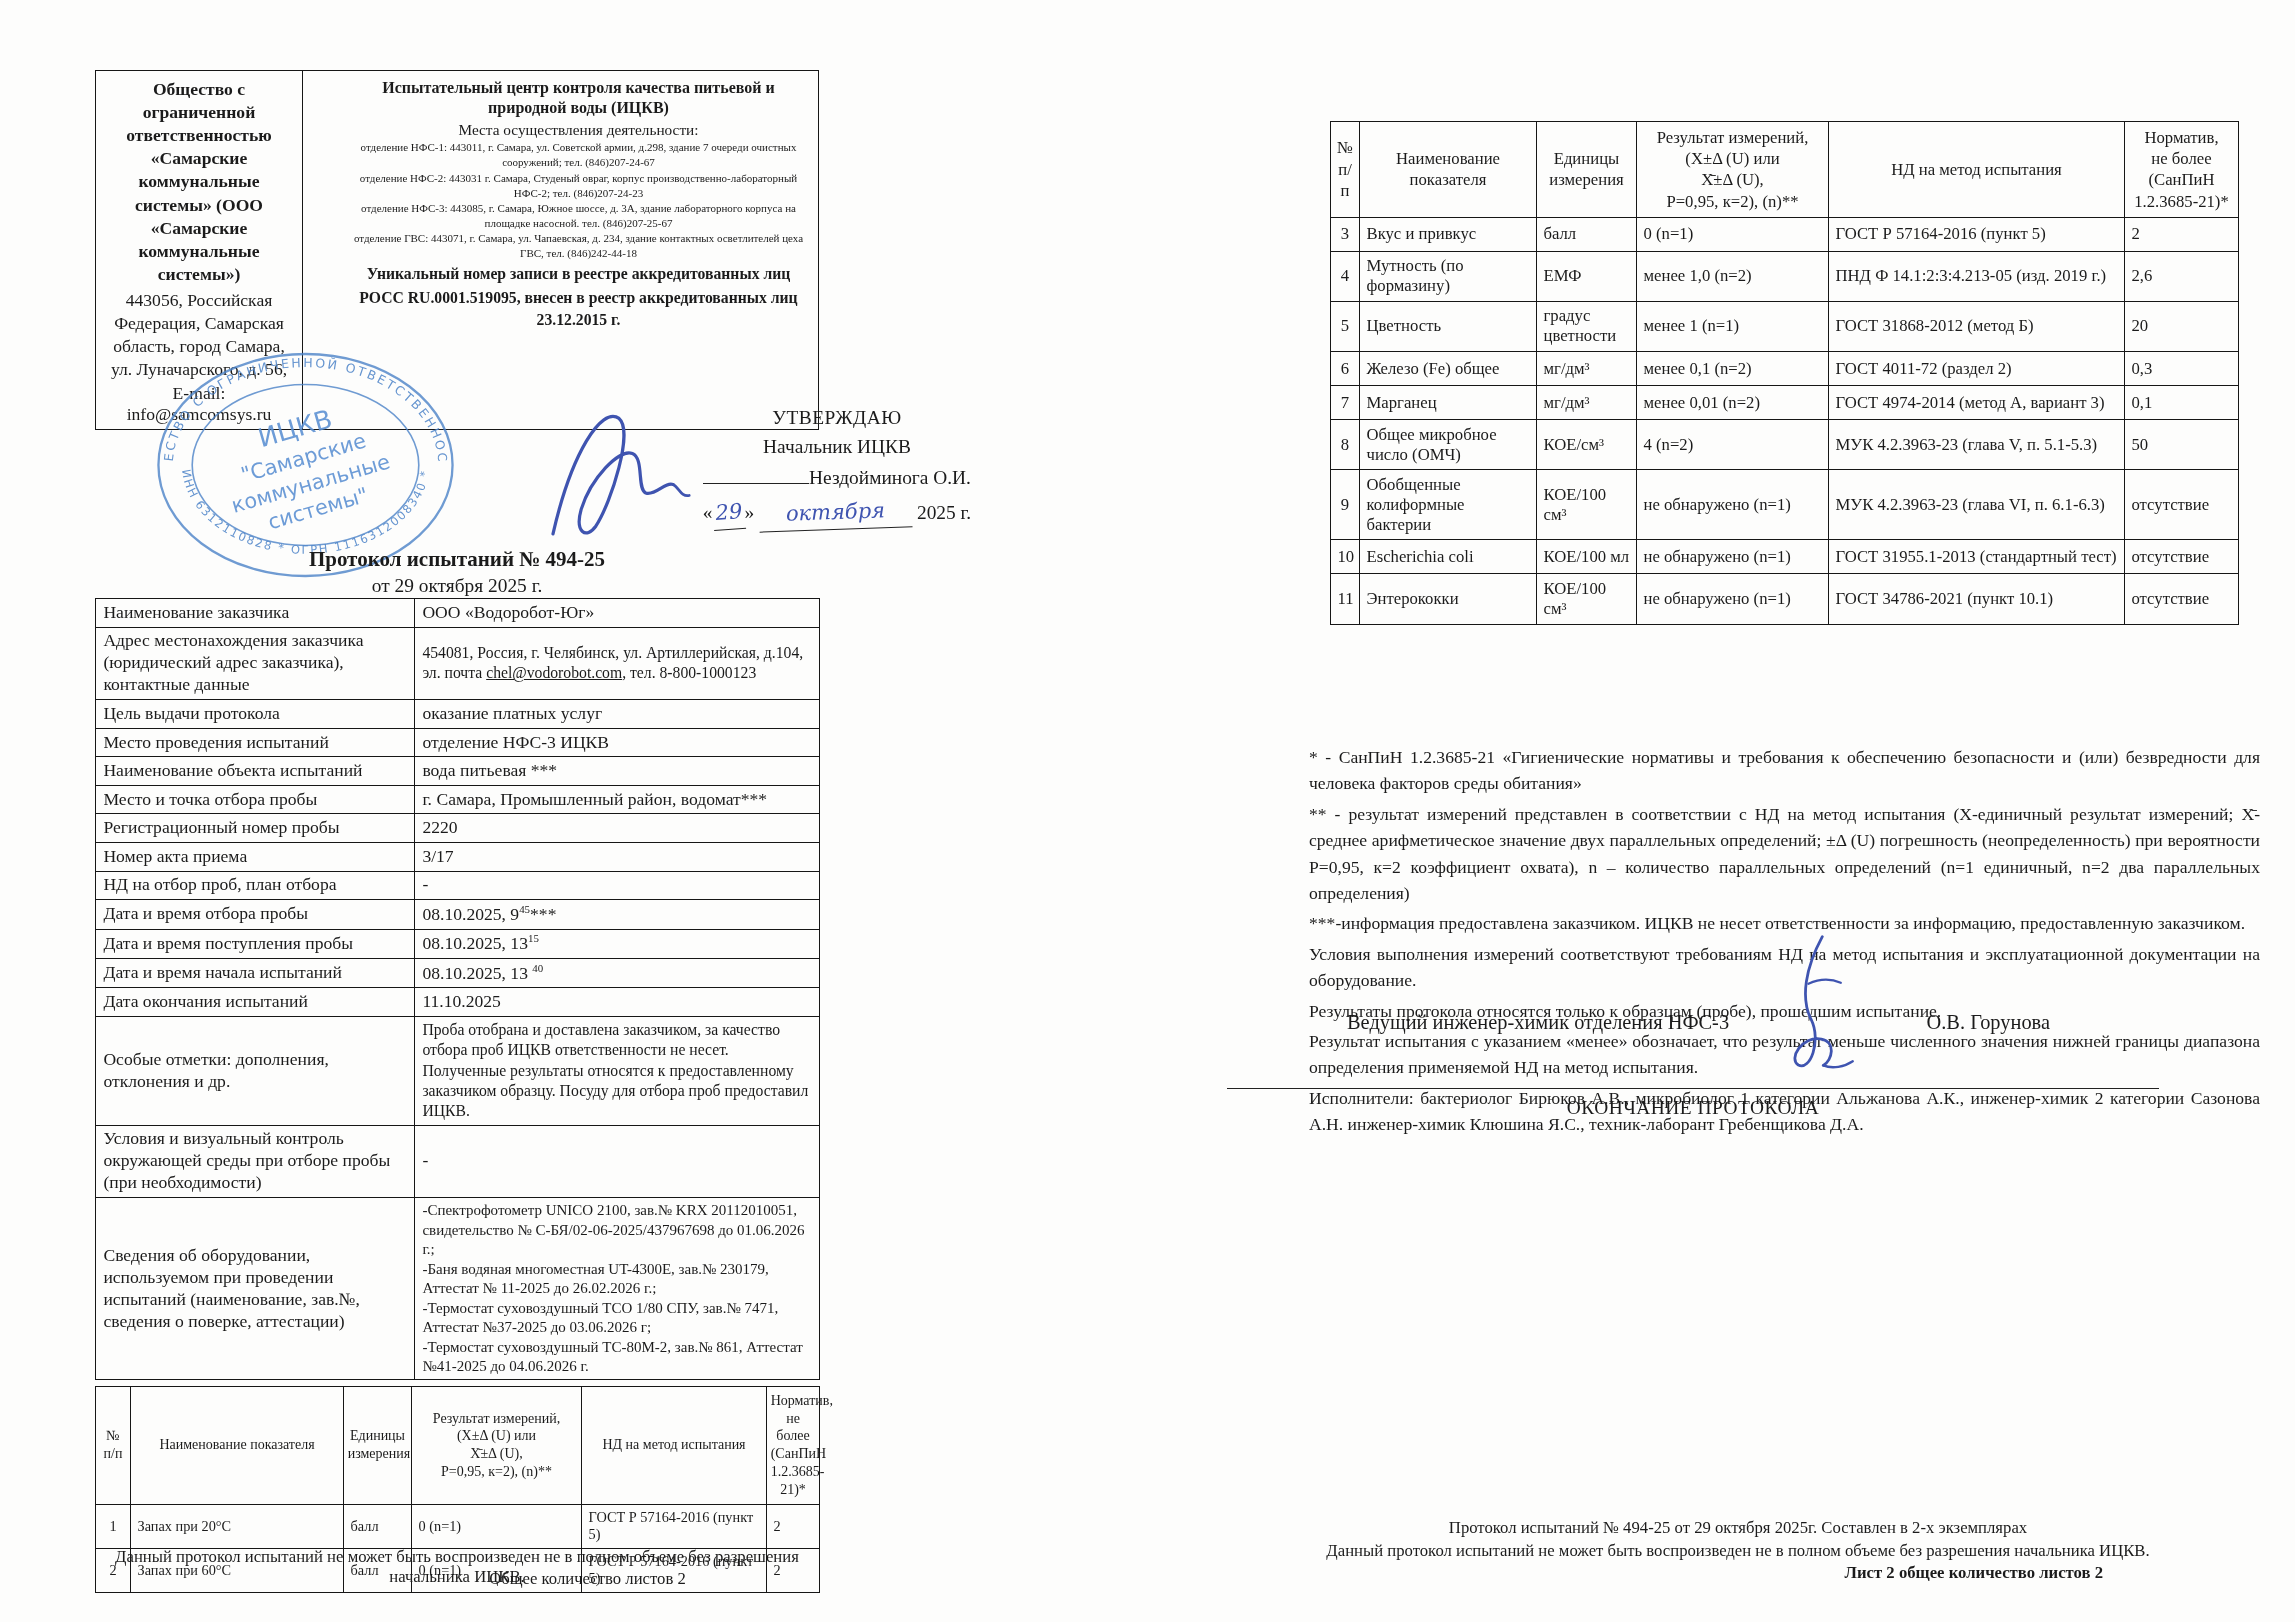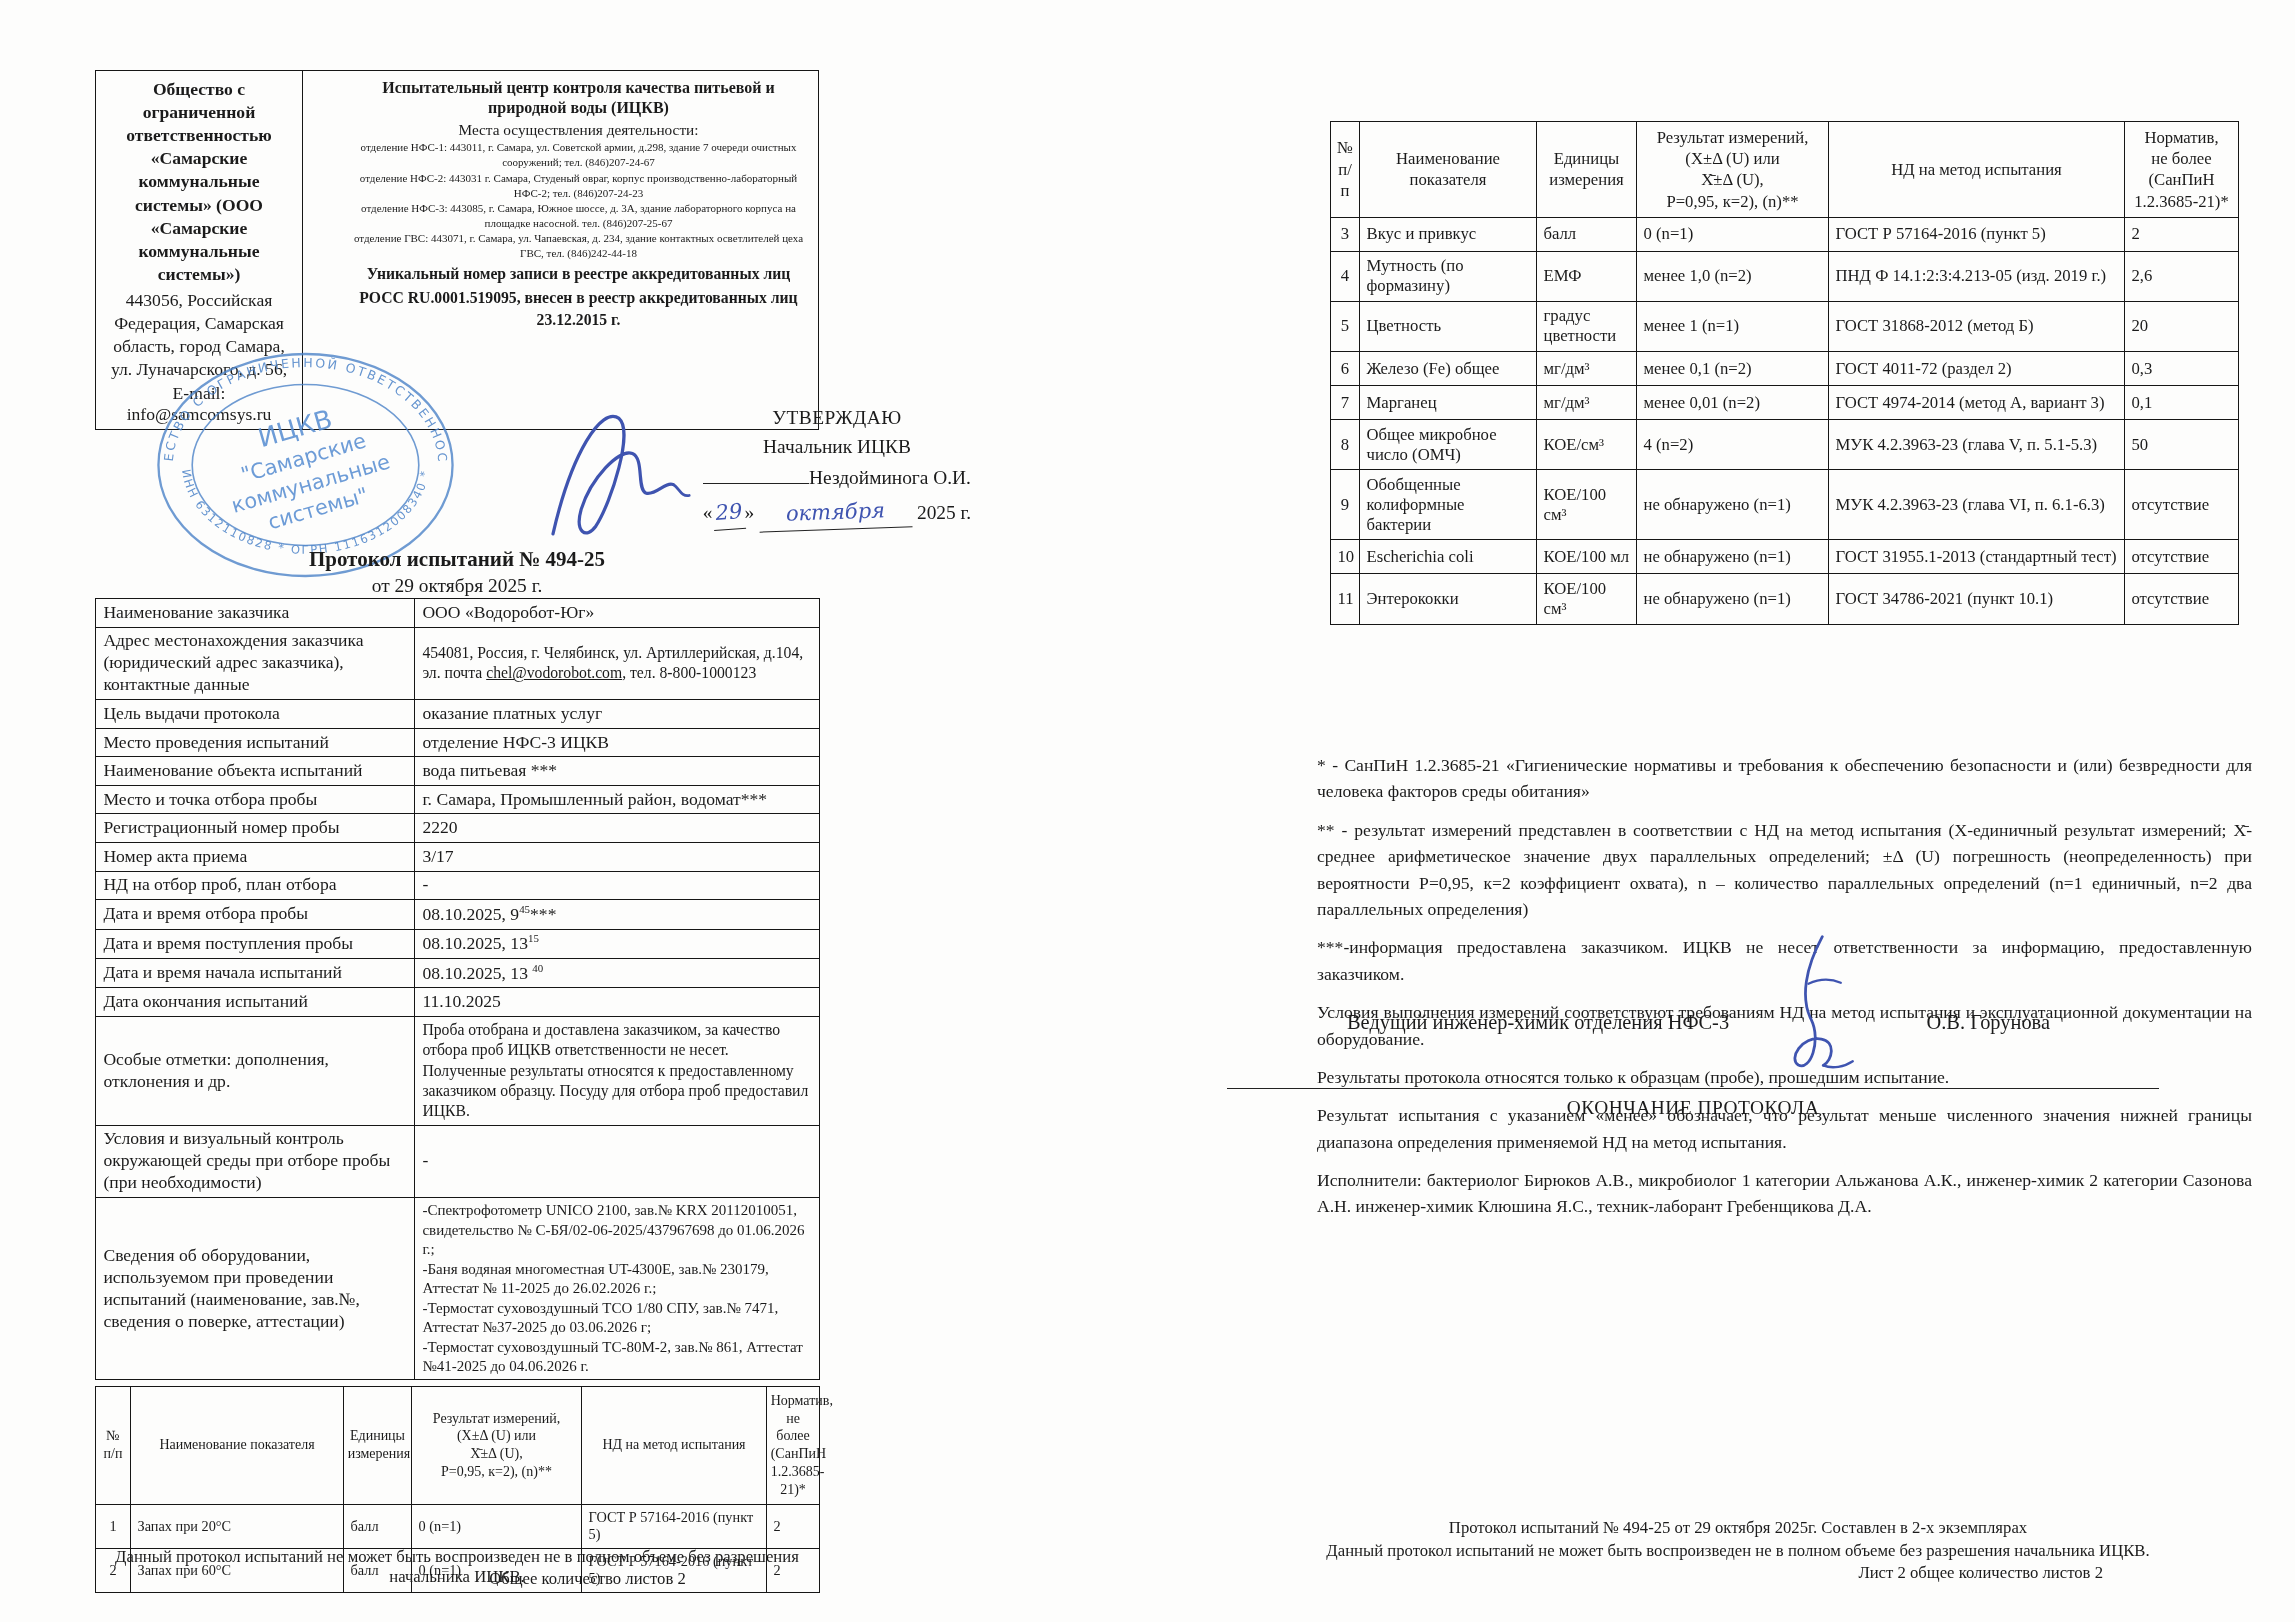--- a/index.html
+++ b/index.html
@@ -57,31 +57,31 @@
   .results-p1 { left:95px; top:1386px; width:724px; }
   .results-p1 th { font-size:14px; }
   .results-p1 td { font-size:14.3px; height:33px; }
 
   .results-p2 { left:182px; top:121px; width:907px; }
   .results-p2 th { font-size:16.7px; }
   .results-p2 td { font-size:16.7px; height:34px; }
 
   
   .footnotes { left:157px; top:740px; width:959px; font-size:17.6px; line-height:1.5; text-align:justify; }
-  .footnotes p { margin:12px; }
+  .footnotes p { margin:4px; }
   .sig-row { left:199px; top:1011px; width:703px; display:flex; justify-content:space-between; font-size:20.4px; }
   .end-rule { left:79px; top:1088px; width:932px; border-top:1.9px solid #222; }
   .end-title { left:79px; top:1097px; width:932px; text-align:center; font-size:19.4px; letter-spacing:0.5px; }
 
   .footer-line { font-size:16.7px; text-align:center; }
   .f-p1-1 { left:95px; top:1547px; width:724px; }
   .f-p1-2 { left:324px; top:1569px; width:527px; }
   .f-p2-1 { left:111px; top:1518px; width:958px; }
   .f-p2-2 { left:111px; top:1541px; width:958px; }
-  .f-p2-3 { left:671px; top:1563px; width:284px; text-align:right; }
+  .f-p2-3 { left:671px; top:1563px; width:284px; text-align:right;font-weight:bold; }
 
   sup { font-size:0.62em; }
   .sig-svg path { fill:none; stroke:#3f54b0; stroke-linecap:round; }
 </style>
 </head>
 <body>
 
 <div class="canvas">
 
   <div class="page page1">

